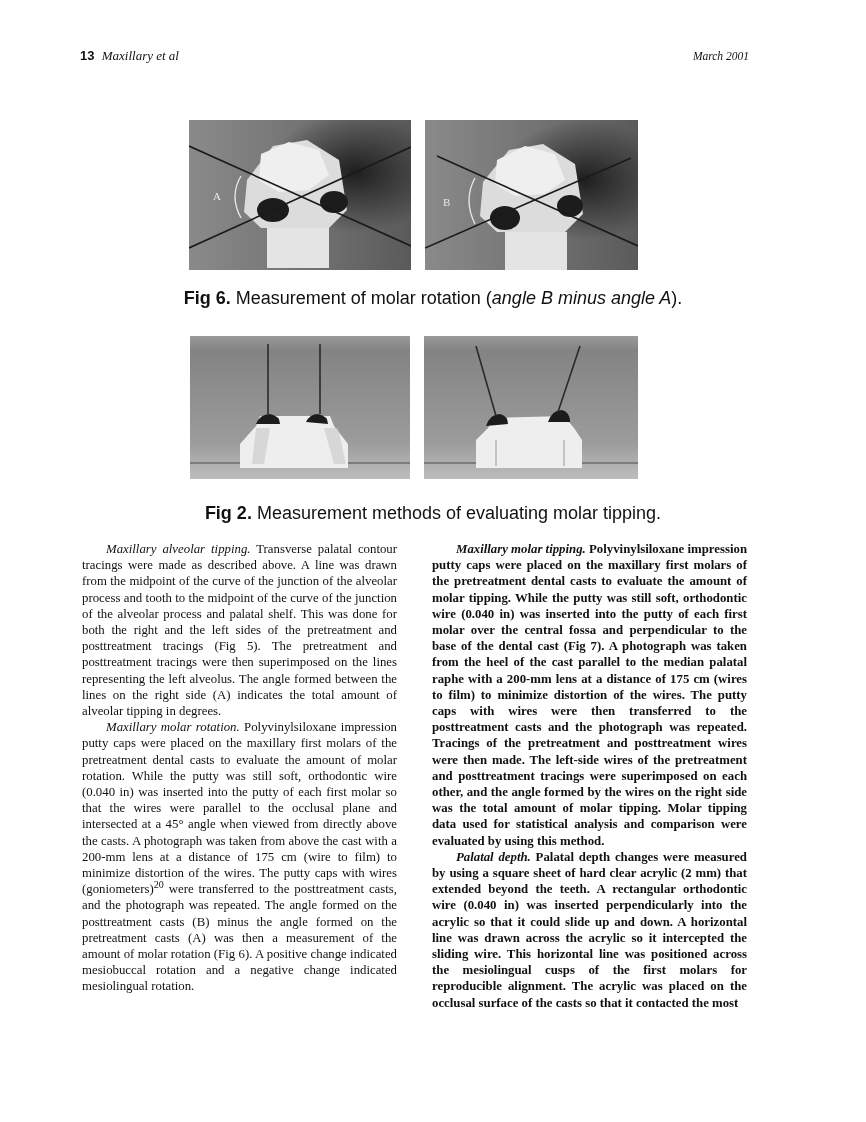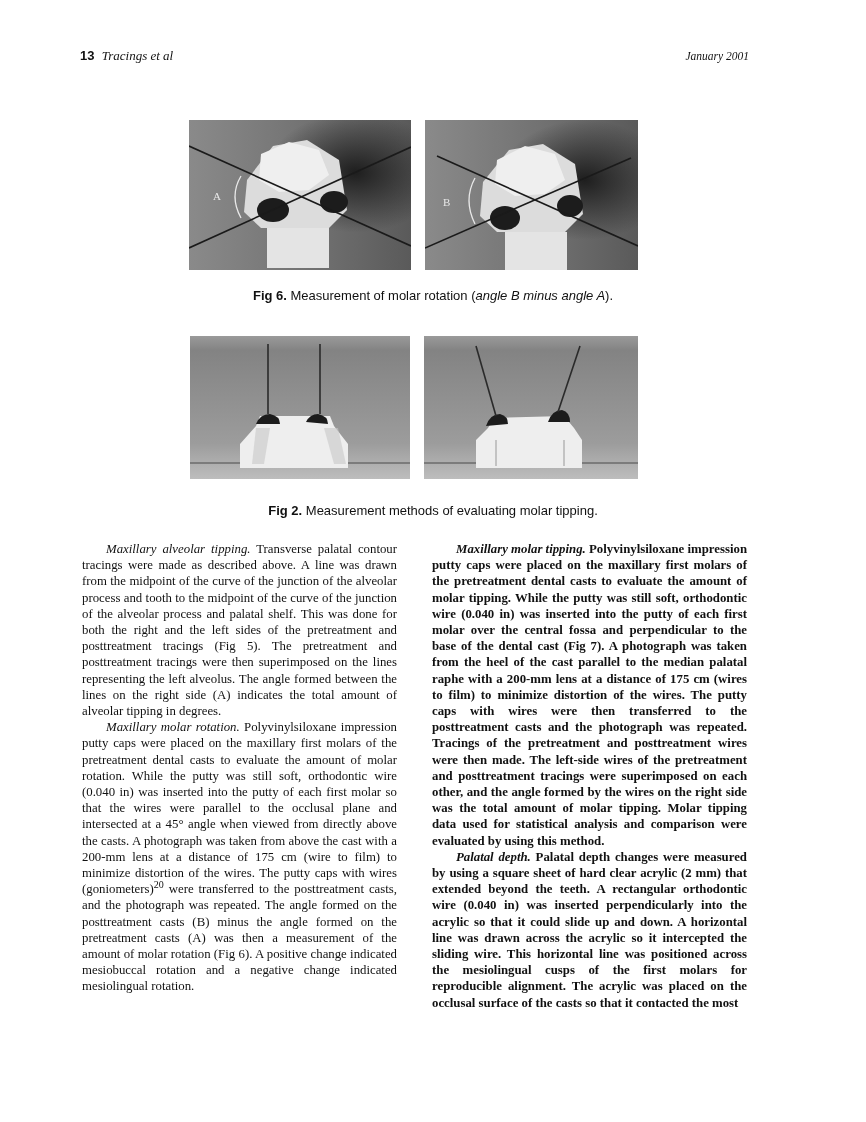--- a/index.html
+++ b/index.html
@@ -2,37 +2,37 @@
 <html><head>
 <meta charset="utf-8">
 <style>
   html, body { margin: 0; padding: 0; background: #ffffff; }
   body { width: 866px; height: 1122px; position: relative; overflow: hidden; color: #111; }
   .hdr-left { position: absolute; left: 80px; top: 48px; font-size: 13px; font-family: "Liberation Serif", serif; }
   .hdr-left .pg { font-family: "Liberation Sans", sans-serif; font-weight: bold; font-style: normal; margin-right: 4px; }
   .hdr-left .auth { font-style: italic; }
   .hdr-right { position: absolute; right: 117px; top: 48px; text-align: right; font-family: "Liberation Serif", serif; font-style: italic; font-size: 11.5px; line-height: 17px; }
   .photo { position: absolute; background: #7d7d7d; overflow: hidden; }
-  .caption { position: absolute; left: 0; width: 866px; text-align: center; font-family: "Liberation Sans", sans-serif; font-size: 13px; }
+  .caption { position: absolute; left: 0; width: 866px; text-align: center; font-family: "Liberation Sans", sans-serif; font-size: 18px; }
   .caption b { font-weight: bold; }
   .col { position: absolute; top: 541px; width: 315px; font-family: "Liberation Serif", serif; font-size: 12.8px; line-height: 16.2px; text-align: justify; }
   .col p { margin: 0; text-indent: 24px; }
   .col i { font-style: italic; }
   sup { font-size: 10px; line-height: 0; }
   svg { display: block; }
 </style>
 </head>
 <body>
 
 <div class="hdr-left">
   <span class="pg">13</span>
-  <span class="auth">Tracings et al</span>
+  <span class="auth">Maxillary et al</span>
 </div>
 <div class="hdr-right">
-  <div>January 2001</div>
+  <div>March 2001</div>
 </div>
 
 <div class="photo" style="left:189px; top:120px; width:222px; height:150px;">
   <svg width="222" height="150" viewBox="0 0 222 150">
     <defs>
       <linearGradient id="bg6a" x1="0" y1="0" x2="1" y2="0">
         <stop offset="0" stop-color="#8a8a8a"></stop>
           <stop offset="0.6" stop-color="#6f6f6f"></stop>
           <stop offset="1" stop-color="#5a5a5a"></stop>
       </linearGradient>

